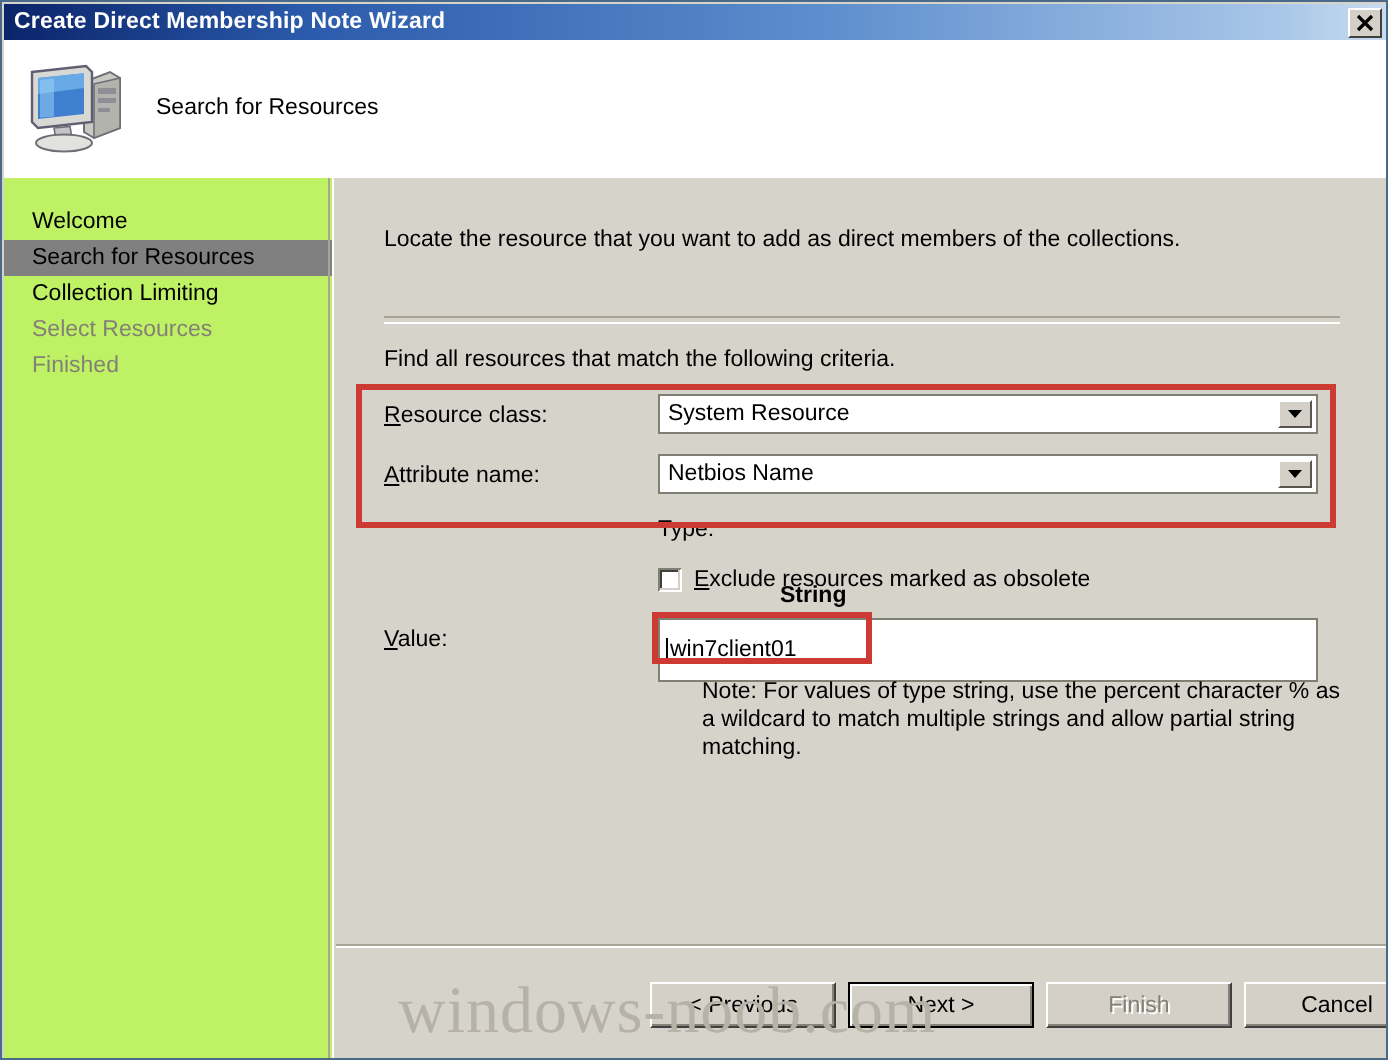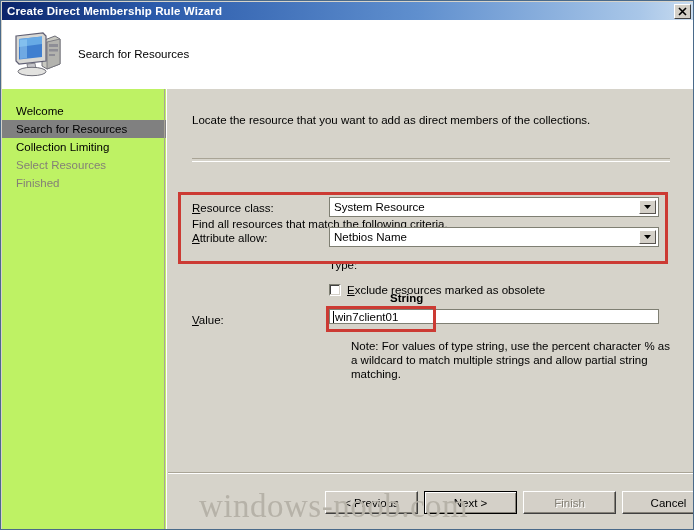--- a/index.html
+++ b/index.html
@@ -133,21 +133,20 @@
     position: absolute;
     left: 24px; top: 69px;
     width: 478px; height: 2px;
     border-top: 1px solid #a9a496;
     border-bottom: 1px solid #ffffff;
   }
   #criteria-text {
     position: absolute;
     left: 24px; top: 85px;
     font-size: 11.5px;
-    margin-top: 44px;
   }
 
   
   .form-label {
     position: absolute;
     font-size: 11.5px;
     white-space: nowrap;
   }
   .combo {
     position: absolute;
@@ -177,21 +176,21 @@
     border-right: 1px solid #585450;
     border-bottom: 1px solid #585450;
     display: flex;
     align-items: center;
     justify-content: center;
     box-sizing: border-box;
   }
 
   .textfield {
     position: absolute;
-    height: 15px;
+    height: 32px;
     background: #ffffff;
     border: 1px solid #7f7f73;
     box-sizing: border-box;
     display: flex;
     align-items: center;
     padding-left: 3px;
     font-size: 11.5px;
   }
   .caret {
     display: inline-block;
@@ -294,21 +293,21 @@
   }
 
   .u { text-decoration: underline; }
 </style>
 </head>
 <body>
 
 <div id="window">
 
   <div id="titlebar">
-    <span id="title-text">Create Direct Membership Rule Wizard</span>
+    <span id="title-text">Create Direct Membership Note Wizard</span>
     <div id="close-button">
       <svg width="9" height="9" viewBox="0 0 9 9">
         <path d="M1 1 L8 8 M8 1 L1 8" stroke="#000" stroke-width="1.6" fill="none"></path>
       </svg>
     </div>
   </div>
 
   <div id="header">
     <svg id="header-icon" viewBox="0 0 50 48">
 
@@ -349,21 +348,21 @@
     <div class="form-label" style="left:24px; top:113px;"><span class="u">R</span><span>esource class:</span></div>
     <div class="combo" style="left:161px; top:108px; width:330px;justify-content:center;">
       <span class="combo-value">System Resource</span>
       <span class="combo-arrow">
         <svg width="7" height="4" viewBox="0 0 7 4">
             <path d="M0 0 L7 0 L3.5 4 Z" fill="#000"></path>
           </svg>
       </span>
     </div>
 
-    <div class="form-label" style="left:24px; top:143px;"><span class="u">A</span><span>ttribute allow:</span></div>
+    <div class="form-label" style="left:24px; top:143px;"><span class="u">A</span><span>ttribute name:</span></div>
     <div class="combo" style="left:161px; top:138px; width:330px;">
       <span class="combo-value">Netbios Name</span>
       <span class="combo-arrow">
         <svg width="7" height="4" viewBox="0 0 7 4">
             <path d="M0 0 L7 0 L3.5 4 Z" fill="#000"></path>
           </svg>
       </span>
     </div>
 
     <div class="type-label" style="left:161px; top:170px;">Type:</div>

